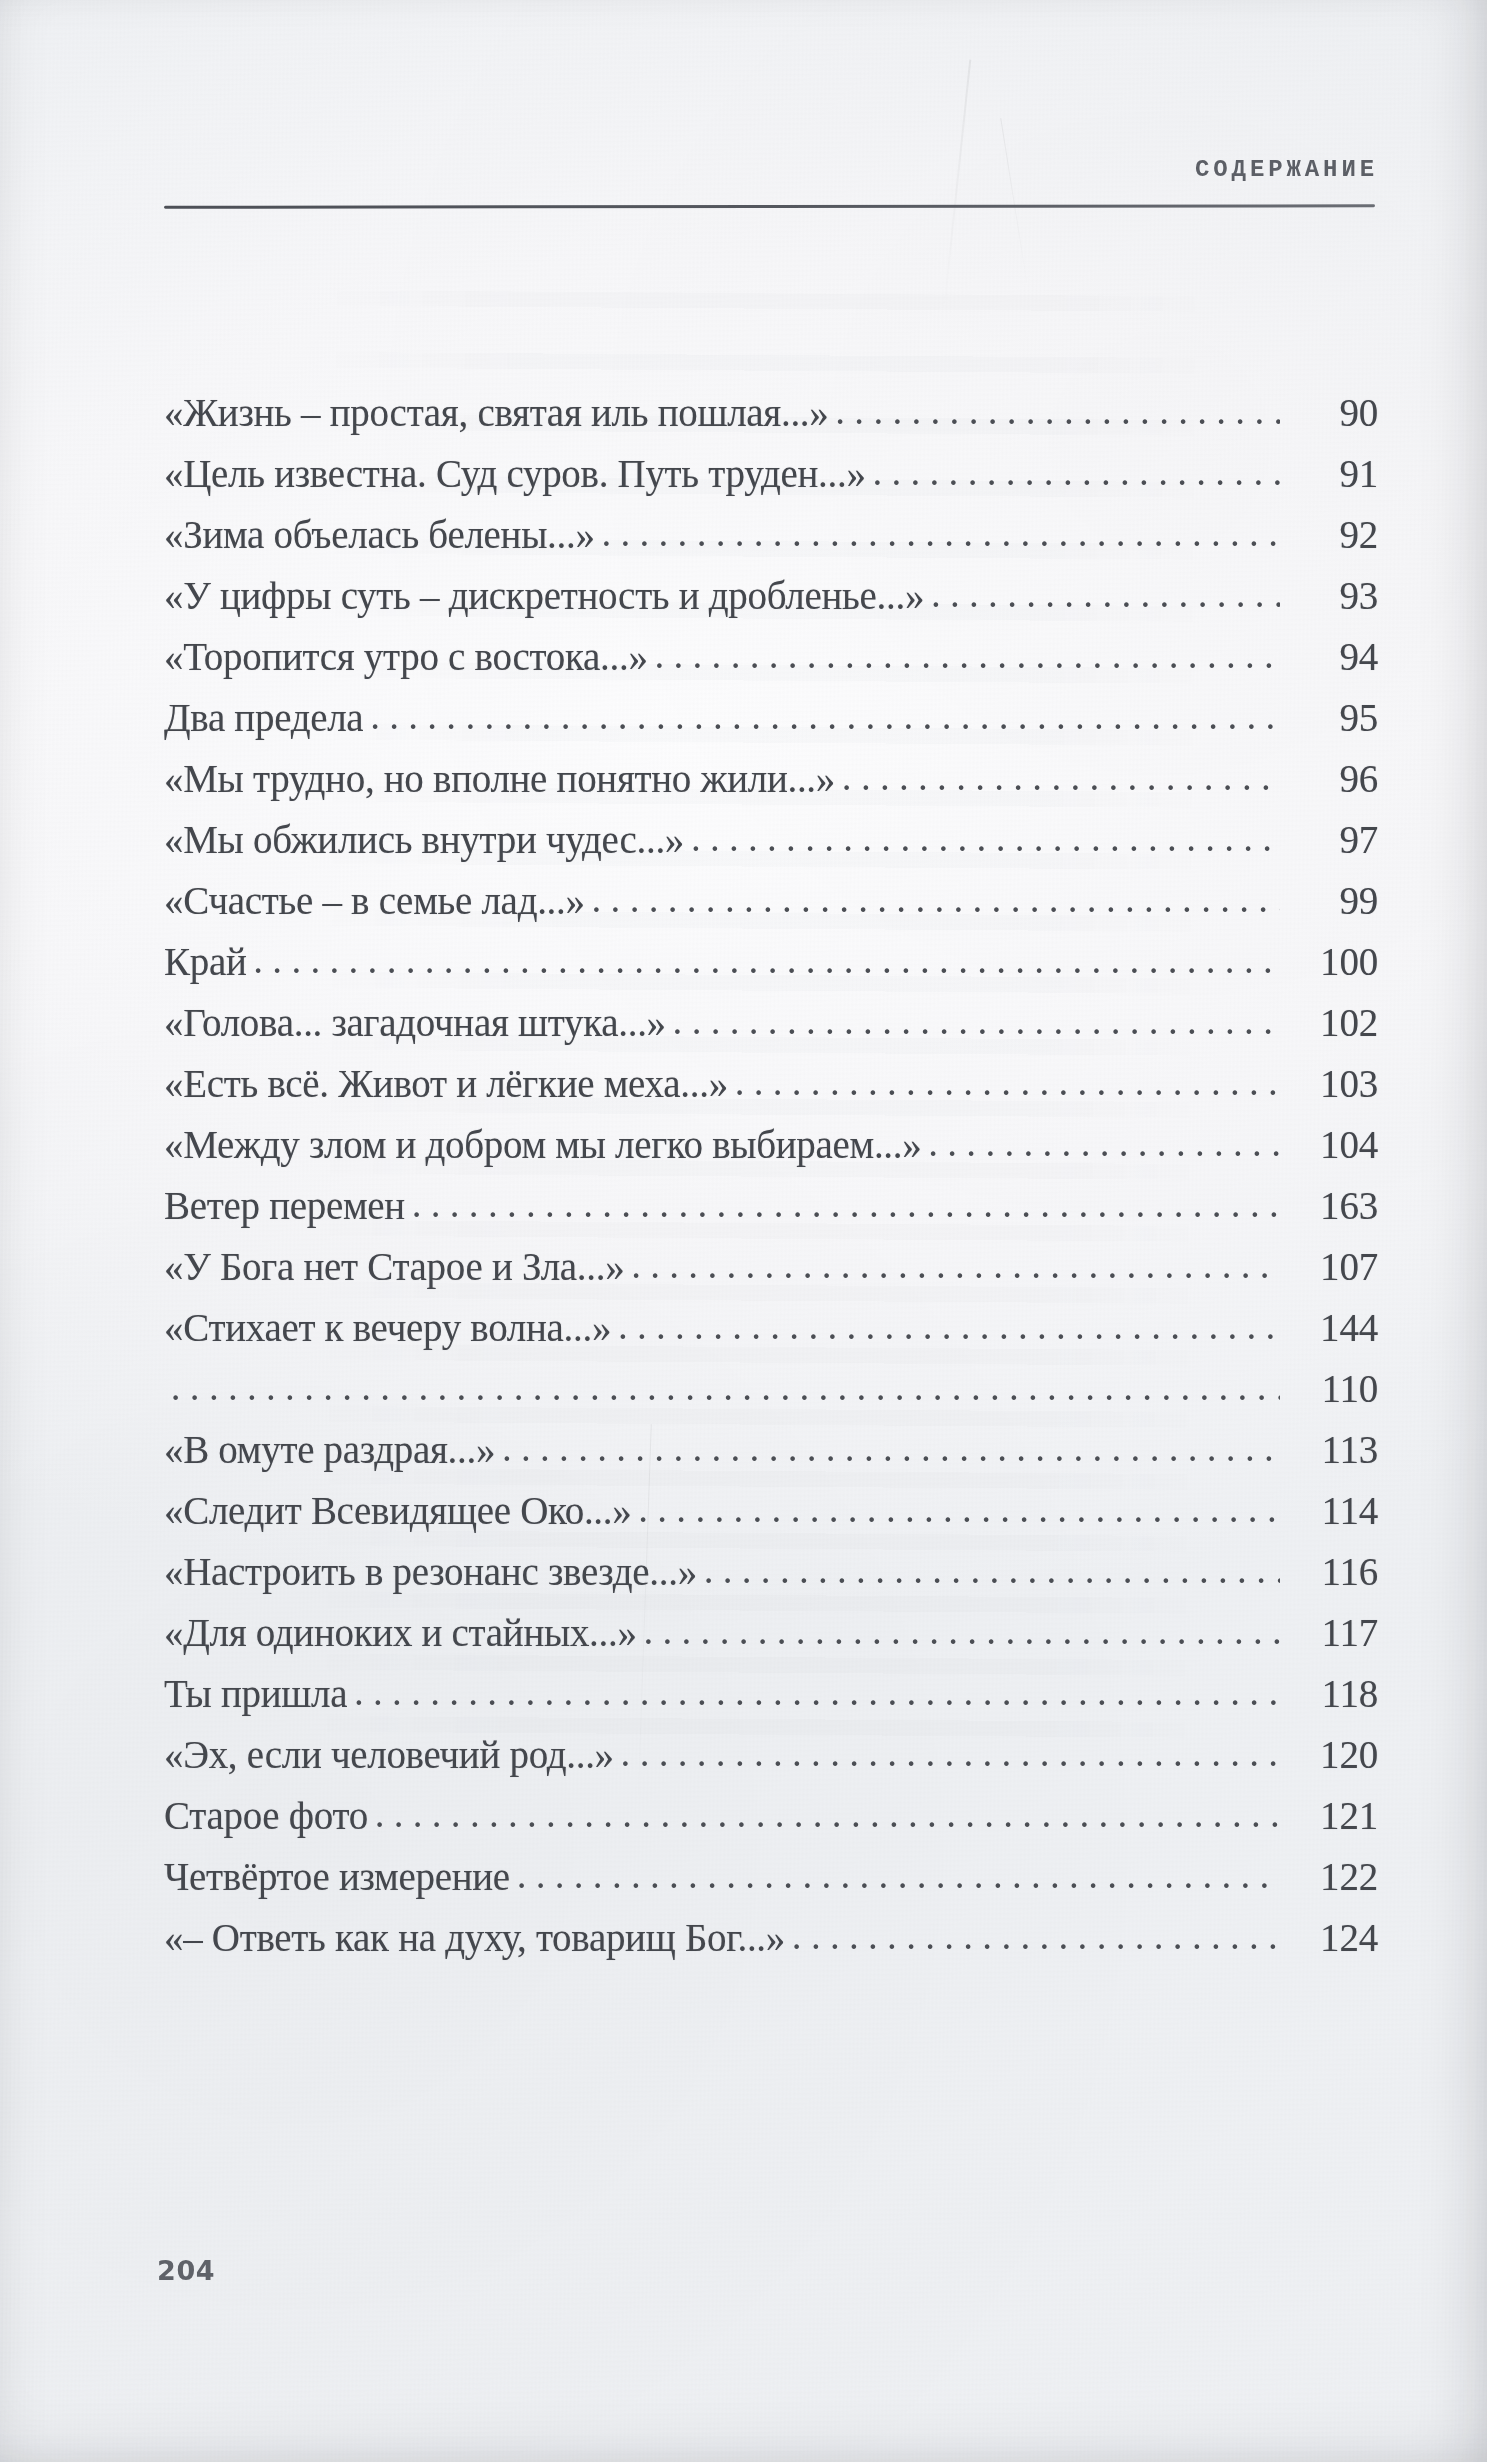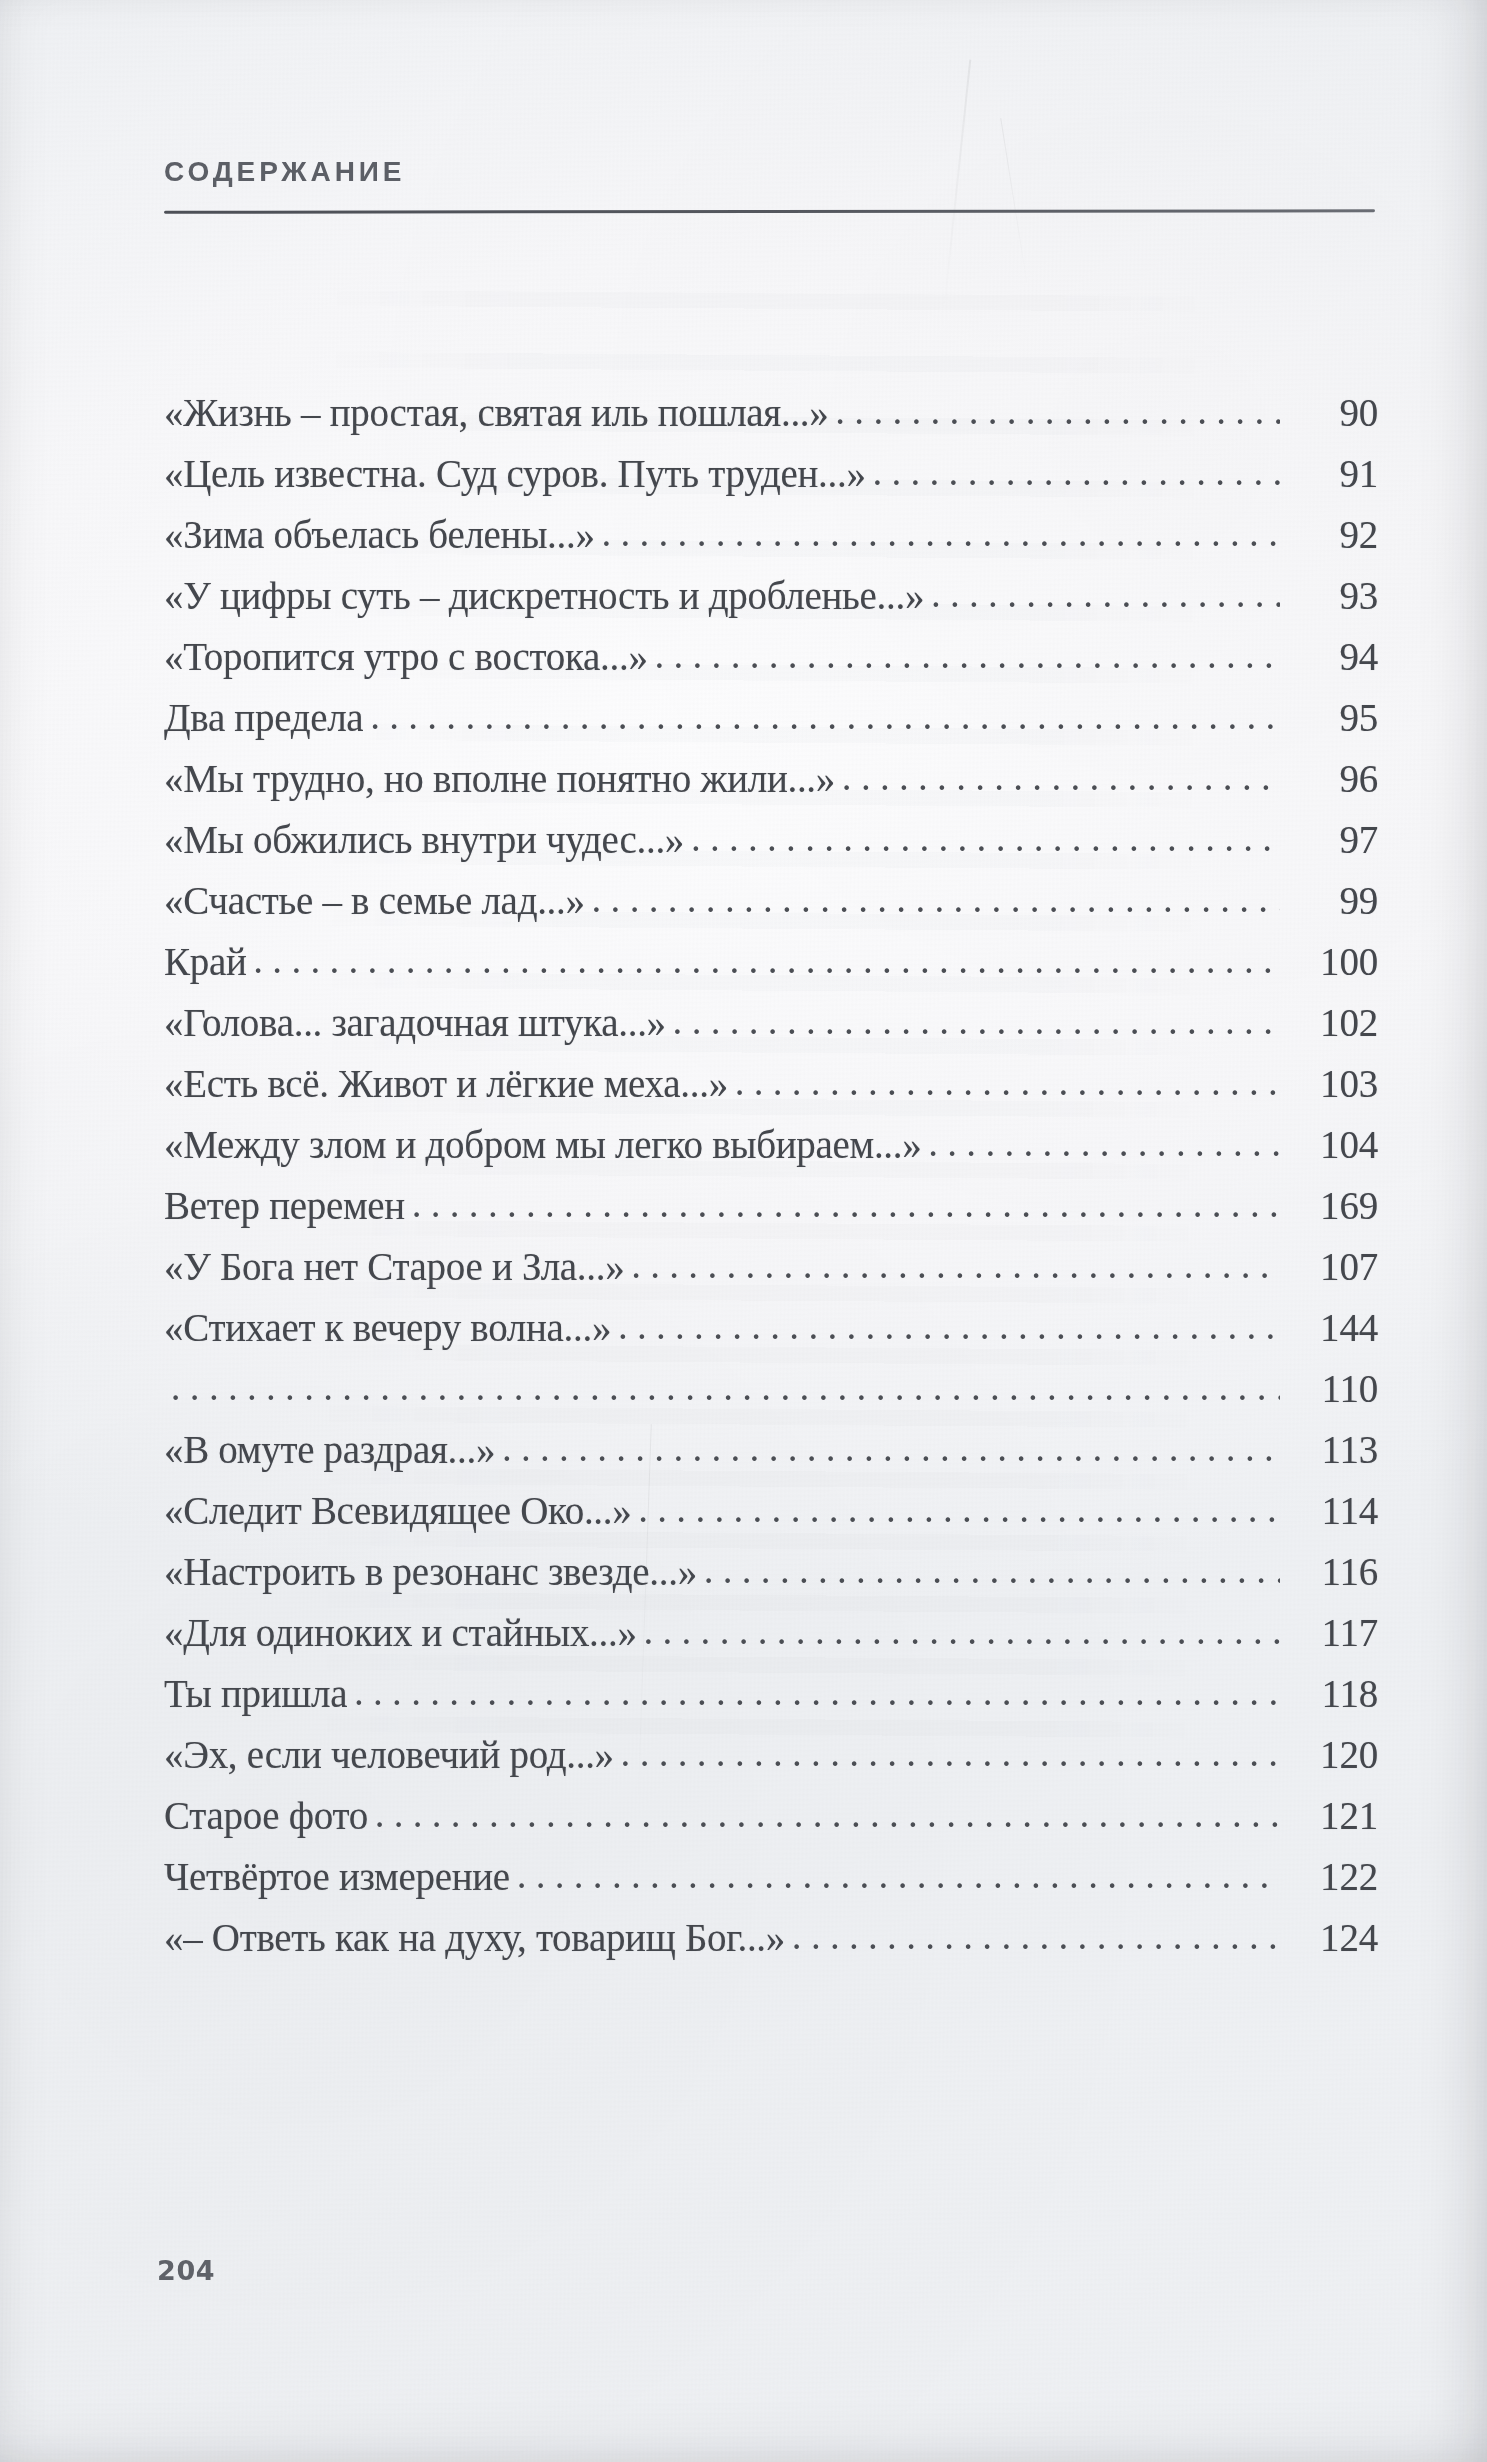--- a/index.html
+++ b/index.html
@@ -79,27 +79,28 @@
   }
 
   
   .header {
     position: absolute;
     left: 164px;
     top: 156px;
     width: 1214px;
   }
   .header-title {
-    font-family: Liberation Sans, sans-serif;
-    font-size: 28px;
+    font-family: Liberation Mono, monospace;
+    font-size: 24px;
     font-weight: 700;
     letter-spacing: 3.9px;
     color: #5c5f66;
     text-transform: uppercase;
     white-space: nowrap;
+    text-align: right;
   }
   .header-rule {
     margin-top: 21.5px;
     height: 2.9px;
     width: 1211px;
     background: linear-gradient(to right, #4d5057 0%, #55585f 55%, #6a6d74 100%);
     border-radius: 2px;
     transform: rotate(-0.07deg);
   }
 
@@ -246,21 +247,21 @@
         <span class="toc-page">103</span>
       </div>
       <div class="toc-entry">
         <span class="toc-title">«Между злом и добром мы легко выбираем...»</span>
         <span class="toc-leader"></span>
         <span class="toc-page">104</span>
       </div>
       <div class="toc-entry">
         <span class="toc-title">Ветер перемен</span>
         <span class="toc-leader"></span>
-        <span class="toc-page">169</span>
+        <span class="toc-page">163</span>
       </div>
       <div class="toc-entry">
         <span class="toc-title">«У Бога нет Старое и Зла...»</span>
         <span class="toc-leader"></span>
         <span class="toc-page">107</span>
       </div>
       <div class="toc-entry">
         <span class="toc-title">«Стихает к вечеру волна...»</span>
         <span class="toc-leader"></span>
         <span class="toc-page">144</span>

